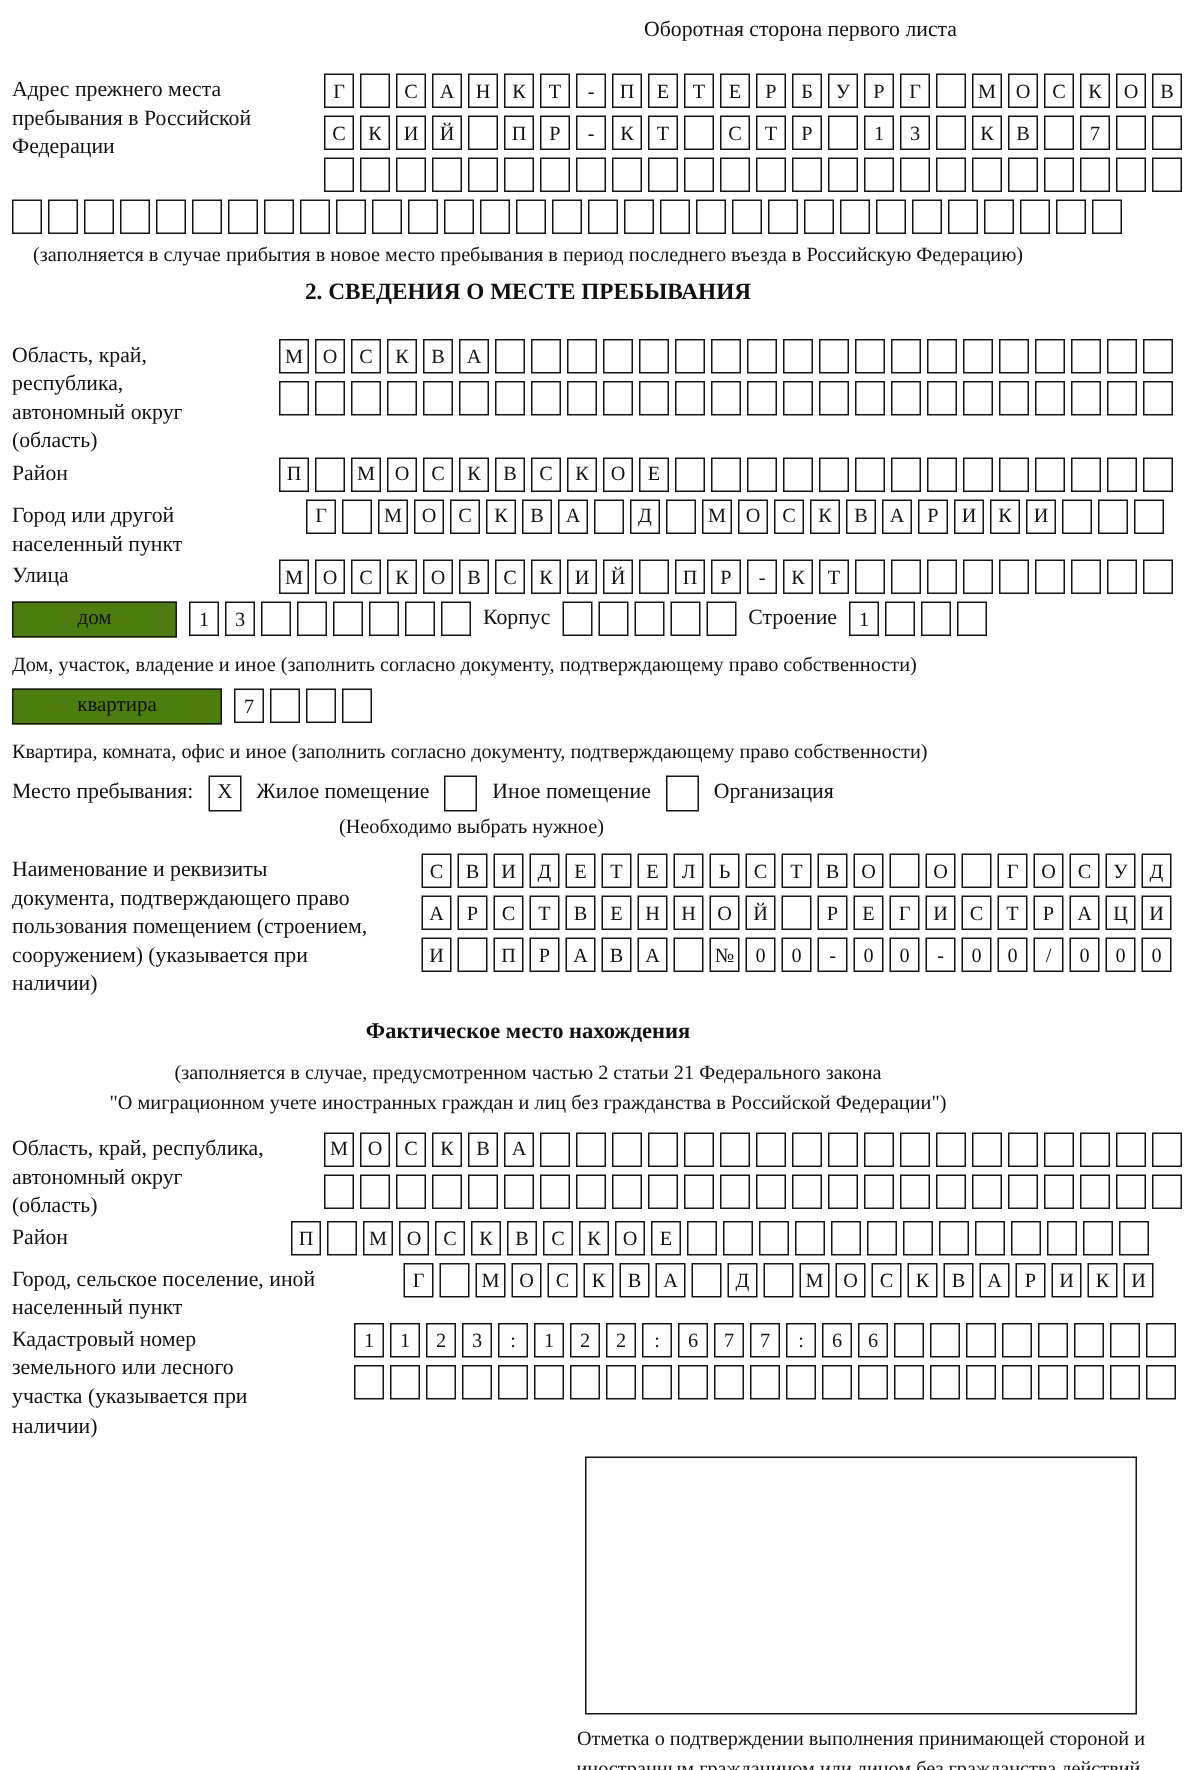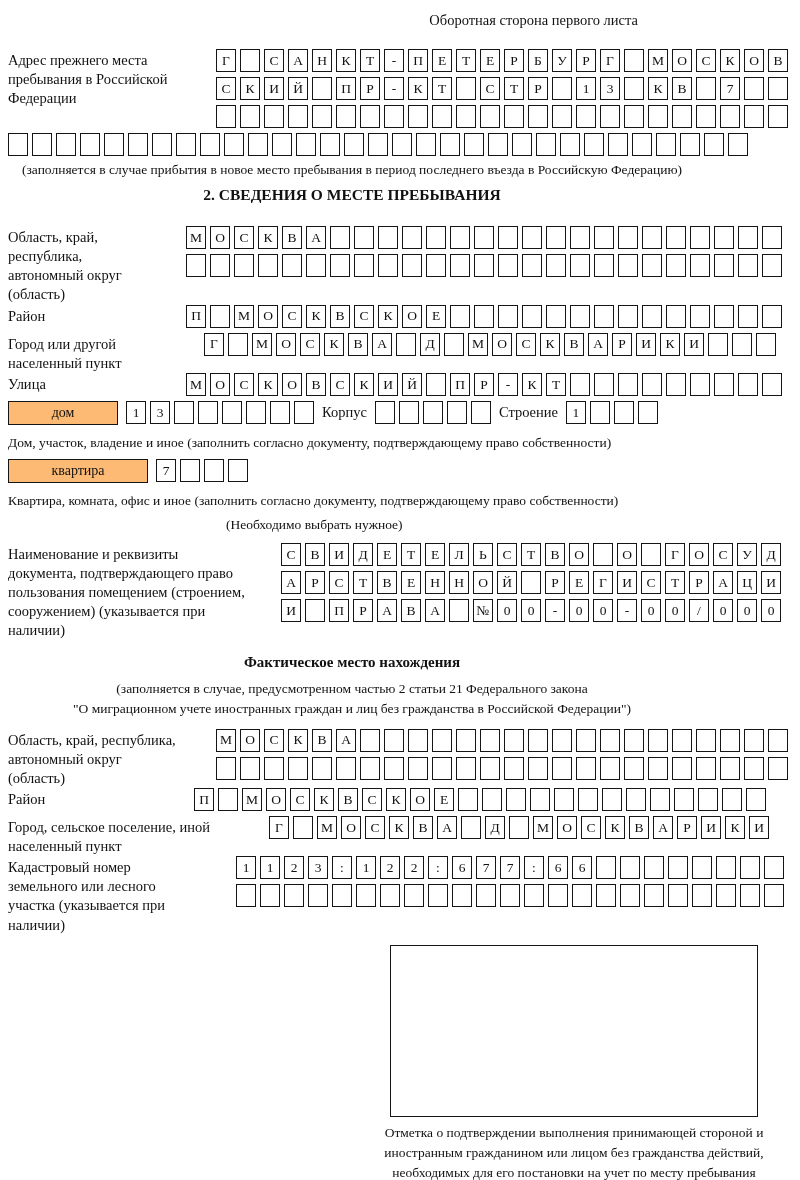--- a/index.html
+++ b/index.html
@@ -34,21 +34,21 @@
   .note { font-size:13.5px; text-align:center; margin:6px 0 4px 0; }
   .sect-title { font-weight:bold; font-size:15.5px; text-align:center; margin:8px 0 22px 0; }
   .subhead { font-weight:bold; font-size:15px; text-align:center; margin:14px 0 8px 0; }
   .note2 { font-size:13.5px; text-align:center; line-height:1.45; margin-bottom:10px; }
 
   .caption { font-size:13.5px; margin:0 0 8px 0; }
 
   .houserow { display:flex; align-items:flex-start; gap:8px; margin-bottom:6px; }
   .widebox {
     border:1.5px solid #151515; height:24px; display:flex; align-items:center; justify-content:center;
-    font-size:14px; background:#fdba74;
+    font-size:14px; background:#4d7c0f;
   }
   .wb-dom { width:110px; }
   .wb-kv { width:140px; }
   .inline-lbl { font-size:14.5px; padding-top:3px; white-space:nowrap; }
 
   .stayrow { display:flex; align-items:center; gap:10px; margin:8px 0 2px 0; font-size:14.5px; }
   .chk {
     width:22px; height:24px; border:1.5px solid #151515; display:flex;
     align-items:center; justify-content:center; font-size:14px; background:#fff;
   }
@@ -372,20 +372,29 @@
     <div class="widebox wb-kv">квартира</div>
     <div class="boxrow">
         <span class="cell">7</span>
         <span class="cell"></span>
         <span class="cell"></span>
         <span class="cell"></span>
       </div>
   </div>
   <div class="caption">Квартира, комната, офис и иное (заполнить согласно документу, подтверждающему право собственности)</div>
 
+  <div class="stayrow">
+    <span>Место пребывания:</span>
+    <span class="chk">X</span>
+    <span>Жилое помещение</span>
+    <span class="chk"></span>
+    <span>Иное помещение</span>
+    <span class="chk"></span>
+    <span>Организация</span>
+  </div>
   <div class="stay-note">(Необходимо выбрать нужное)</div>
 
   <div class="frow mb4">
     <div class="lbl w237">Наименование и реквизиты документа, подтверждающего право пользования помещением (строением, сооружением) (указывается при наличии)</div>
     <div class="rows">
       <div class="boxrow">
           <span class="cell">С</span>
           <span class="cell">В</span>
           <span class="cell">И</span>
           <span class="cell">Д</span>

